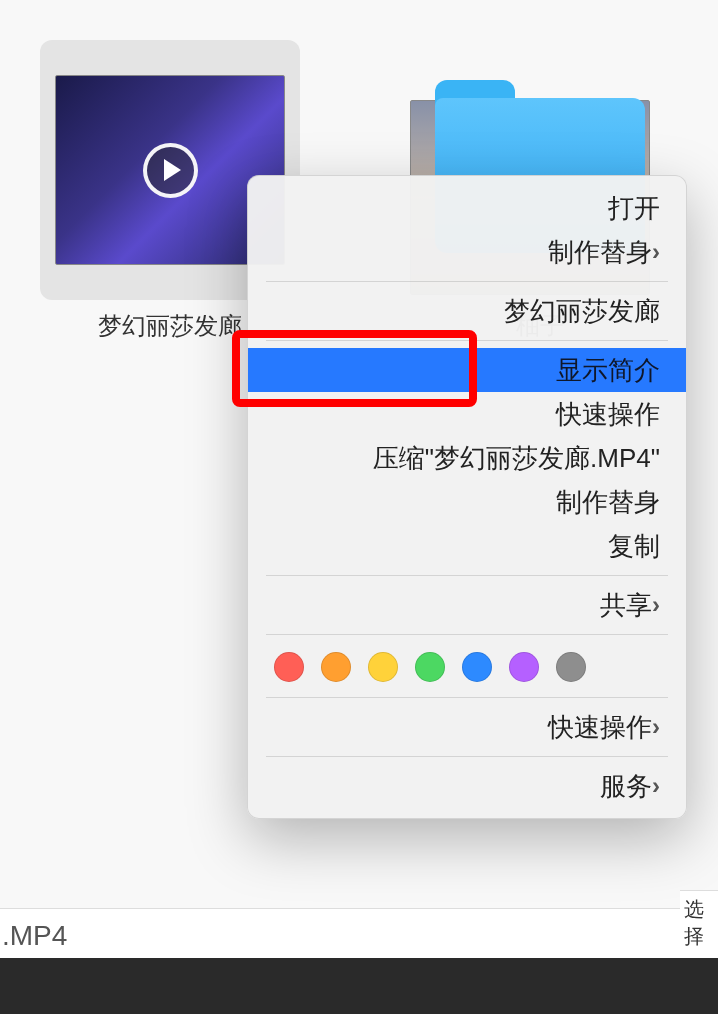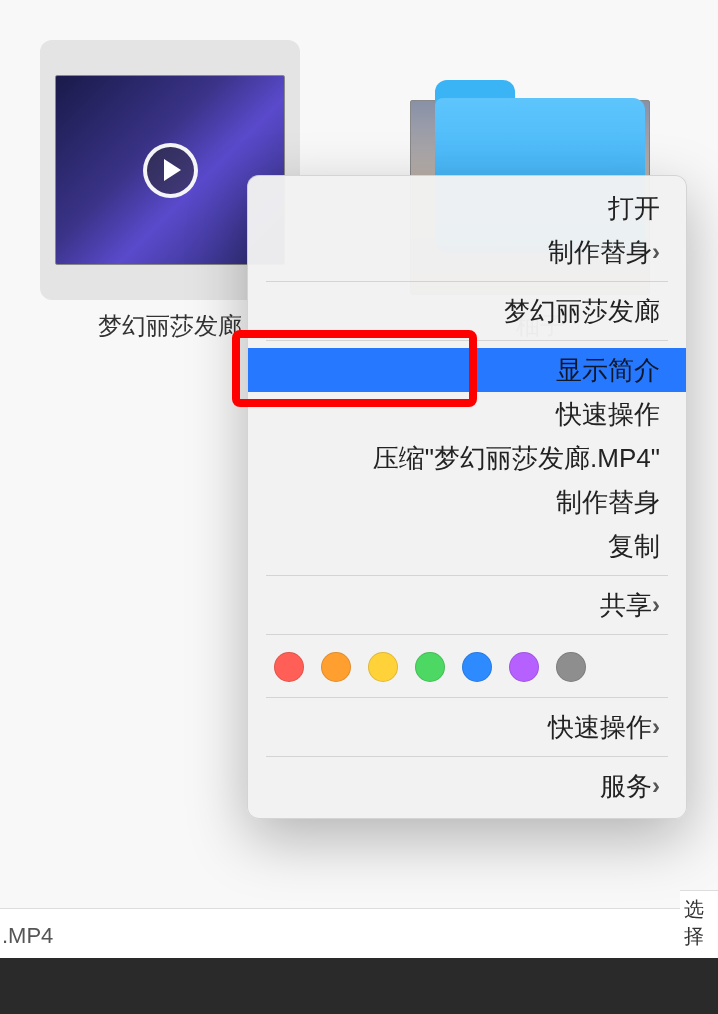--- a/index.html
+++ b/index.html
@@ -183,21 +183,21 @@
 
 .bottom-bar {
   position: absolute;
   bottom: 50px;
   left: 0;
   right: 0;
   height: 56px;
   background: #fff;
   border-top: 1px solid #ddd;
   border-bottom: 1px solid #ddd;
-  font-size: 22px;
+  font-size: 28px;
   color: #555;
   display: flex;
   align-items: center;
   padding-left: 2px;
 }
 
 .right-strip {
   position: absolute;
   right: 0;
   top: 890px;

